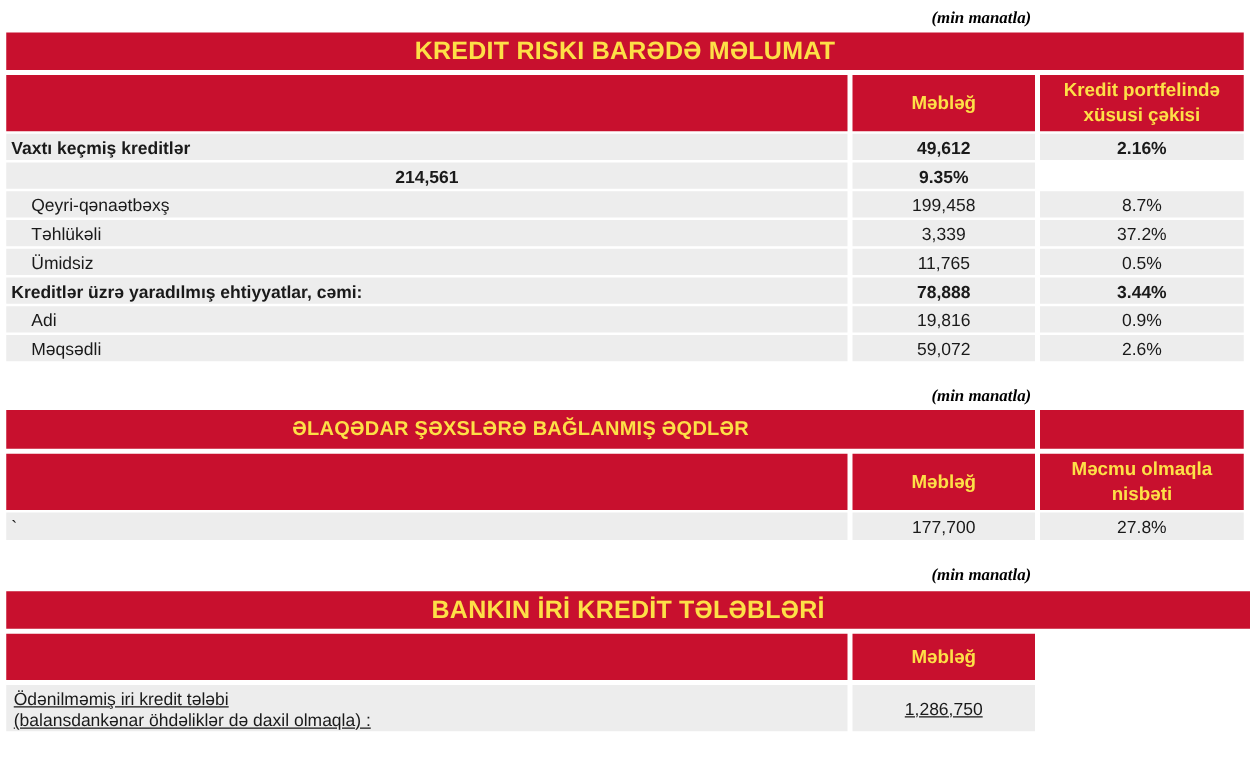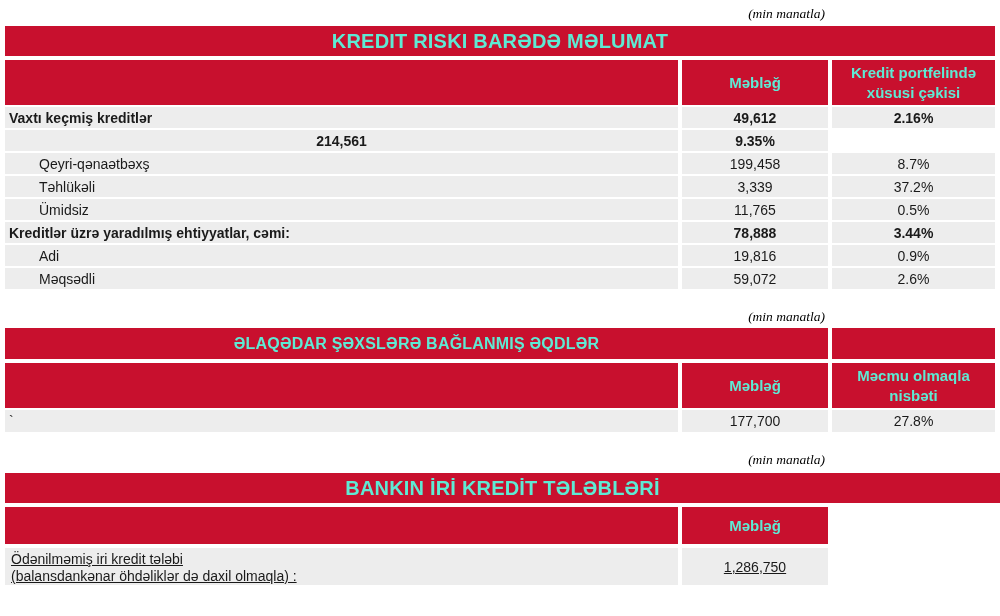--- a/index.html
+++ b/index.html
@@ -11,31 +11,31 @@
     overflow:hidden;
   }
   .page{padding:6px 5px 0 5px;width:990px;}
 
   
   .unit-note{
     width:820px;
     text-align:right;
     font-family:"Liberation Serif",serif;
     font-style:italic;
-    font-weight:normal;
+    font-weight:bold;
     font-size:13.5px;
     line-height:16px;
     color:#000;
   }
   .note-top{margin-bottom:4px;}
   .note-mid{margin-top:20px;margin-bottom:3px;}
   .note-low{margin-top:20px;margin-bottom:5px;}
 
   
-  .red{background:#C8102E;color:#5eead4;}
+  .red{background:#C8102E;color:#fde047;}
   .title-bar{
     height:30px;
     display:flex;align-items:center;justify-content:center;
     font-weight:bold;font-size:20px;letter-spacing:0.2px;
   }
   .t1-title{width:990px;margin-bottom:4px;}
 
   
   .g3{display:grid;grid-template-columns:673px 146px 163px;column-gap:4px;}
   .g2{display:grid;grid-template-columns:673px 146px;column-gap:4px;}
@@ -58,21 +58,21 @@
   .data-row-t2{height:22px;margin-bottom:2px;}
   .data-row-t3{height:25px;text-decoration:underline;}
   .cell{
     background:#EDEDED;
     display:flex;align-items:center;
     font-size:14px;
   }
   .cell.lbl{justify-content:flex-start;padding-left:4px;}
   .cell.num{justify-content:center;text-align:center;}
   .row-bold .cell{font-weight:bold;}
-  .row-indent .cell.lbl{padding-left:34px;}
+  .row-indent .cell.lbl{padding-left:20px;}
   .lbl-2line{display:block;padding:3px 0 0 2px;line-height:17px;}
 </style>
 </head>
 <body>
 
 <div class="page">
 
   <div class="unit-note note-top">(min manatla)</div>
 
   <div>

